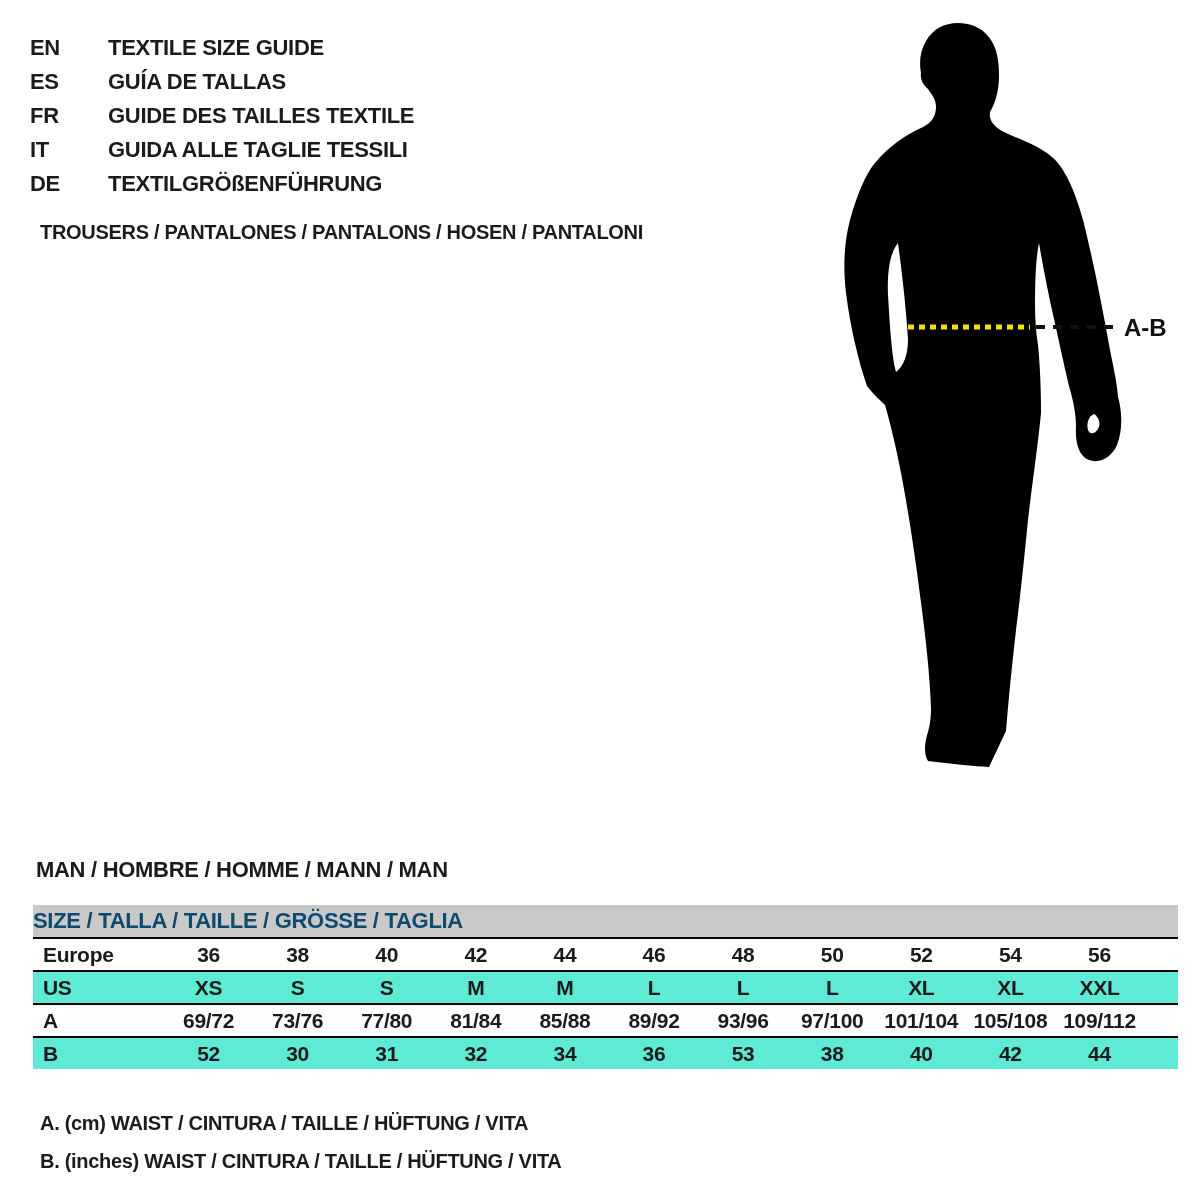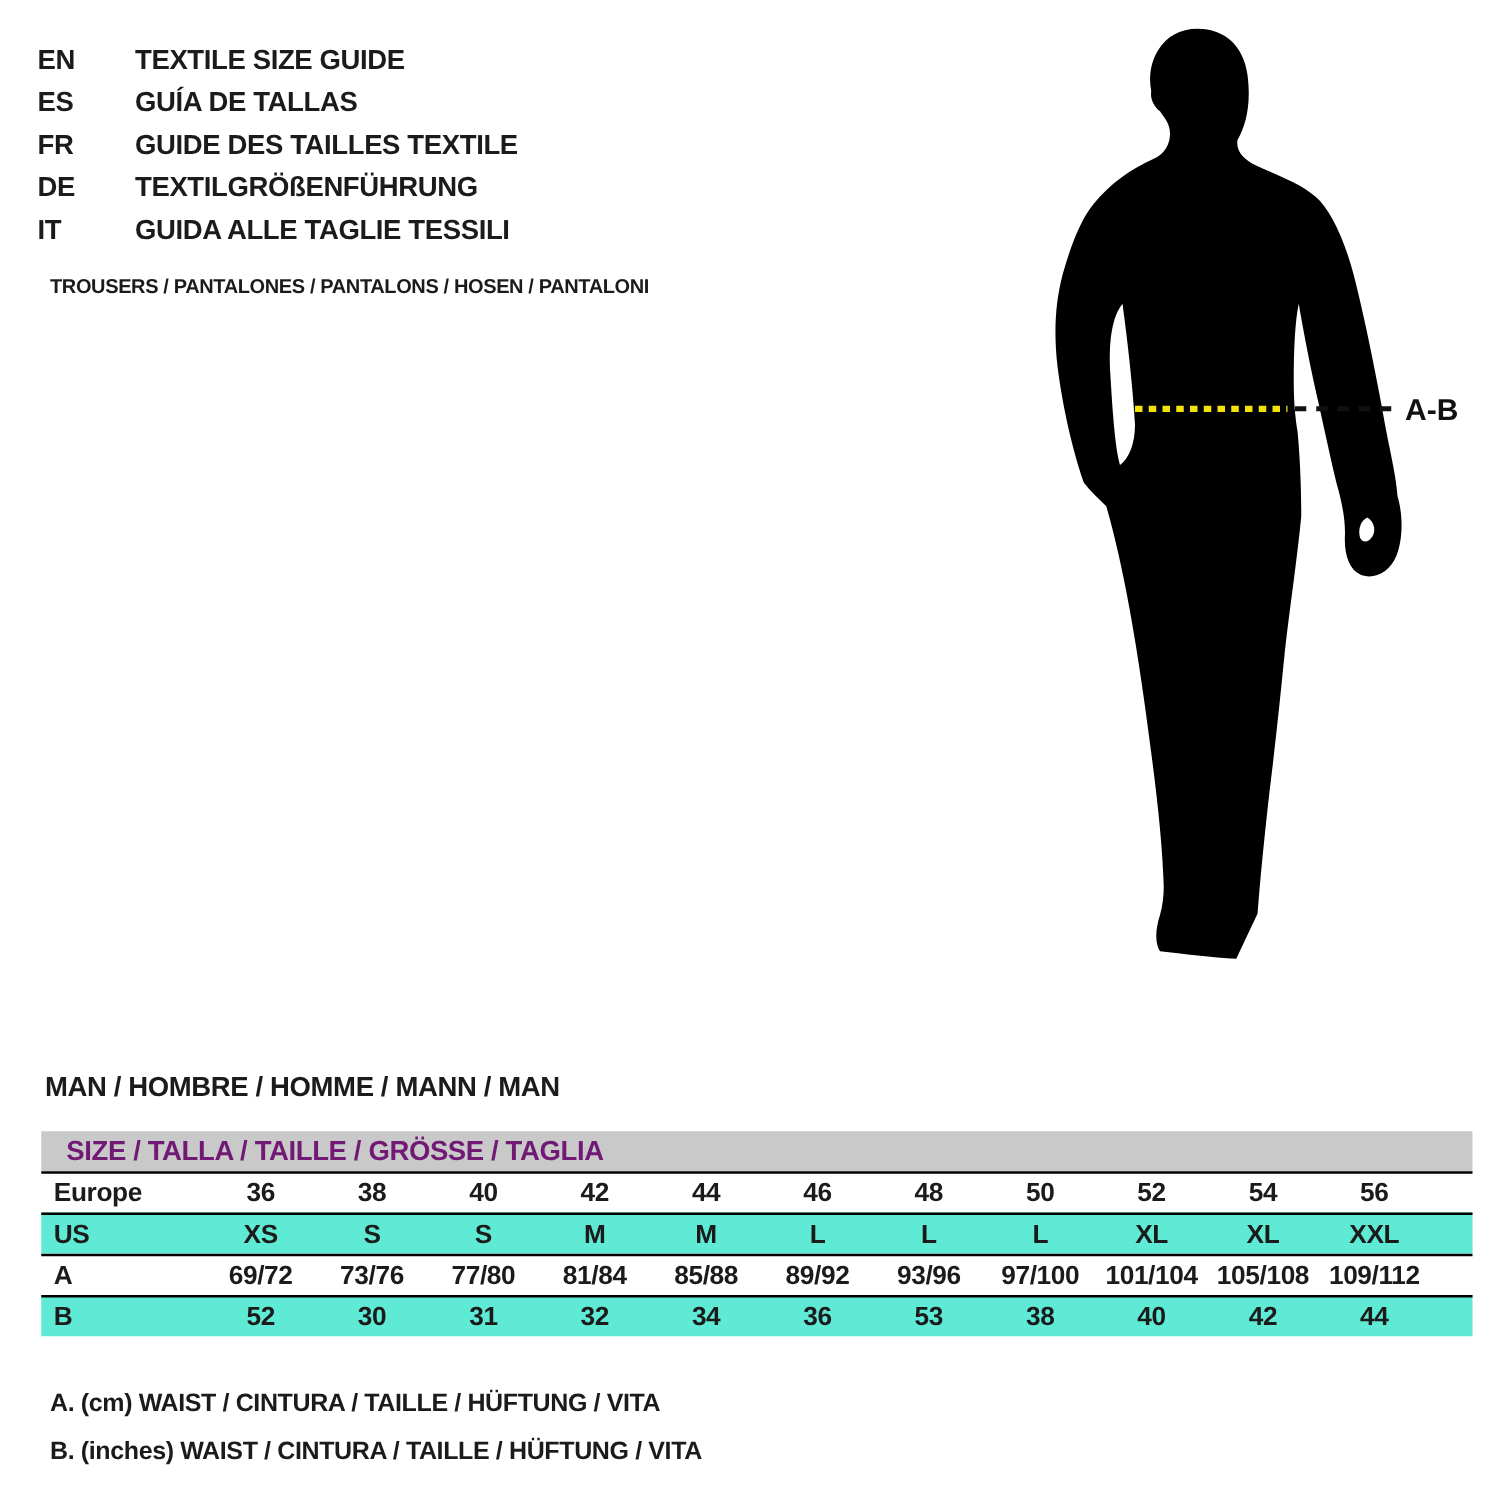--- a/index.html
+++ b/index.html
@@ -11,37 +11,37 @@
     color:#1b1b1b;
     overflow:hidden;
   }
   
   .lang-block{position:absolute;left:30px;top:31px;}
   .lang-row{display:grid;grid-template-columns:78px auto;height:34px;align-items:center;}
   .lang-code,.lang-title{font-weight:bold;font-size:22px;letter-spacing:-0.3px;white-space:nowrap;}
   
   .category-title{
     position:absolute;left:40px;top:221px;
-    font-weight:bold;font-size:16px;letter-spacing:-0.3px;white-space:nowrap;
+    font-weight:bold;font-size:20px;letter-spacing:-0.3px;white-space:nowrap;
   }
   
   .figure{position:absolute;left:780px;top:15px;}
   .ab-label{font-family:"Liberation Sans",sans-serif;font-weight:bold;font-size:24px;fill:#111;}
   
   .man-title{
     position:absolute;left:36px;top:857px;
     font-weight:bold;font-size:22px;letter-spacing:-0.3px;white-space:nowrap;
   }
   
   .size-table{position:absolute;left:33px;top:905px;width:1145px;}
   .thead{
     height:32px;line-height:32px;
-    background:#c9c9c9;color:#701a75;
+    background:#c9c9c9;color:#0c4a6e;
     font-weight:bold;font-size:22px;letter-spacing:-0.3px;
-    padding-left:20px;box-sizing:border-box;
+    padding-left:0;box-sizing:border-box;
   }
   .trow{
     display:grid;
     grid-template-columns:131px repeat(11, 1fr);
     padding-right:34px;box-sizing:border-box;
     height:33px;align-items:center;
     border-top:2px solid #000000;
     background:#ffffff;
   }
   .trow.alt{background:#5eead4;}
@@ -70,26 +70,26 @@
     </div>
     <div class="lang-row">
       <span class="lang-code">ES</span>
       <span class="lang-title">GUÍA DE TALLAS</span>
     </div>
     <div class="lang-row">
       <span class="lang-code">FR</span>
       <span class="lang-title">GUIDE DES TAILLES TEXTILE</span>
     </div>
     <div class="lang-row">
+      <span class="lang-code">IT</span>
+      <span class="lang-title">GUIDA ALLE TAGLIE TESSILI</span>
+    </div>
+    <div class="lang-row">
       <span class="lang-code">DE</span>
       <span class="lang-title">TEXTILGRÖßENFÜHRUNG</span>
-    </div>
-    <div class="lang-row">
-      <span class="lang-code">IT</span>
-      <span class="lang-title">GUIDA ALLE TAGLIE TESSILI</span>
     </div>
   </div>
 
   <div class="category-title">TROUSERS / PANTALONES / PANTALONS / HOSEN / PANTALONI</div>
 
   <svg class="figure" width="420" height="770" viewBox="0 0 420 770" aria-hidden="true">
     <path fill="#000000" d="M 178 8
              C 200 8 215 22 218 45
              C 221 68 217 85 210 97
              C 209 104 212 110 222 116

